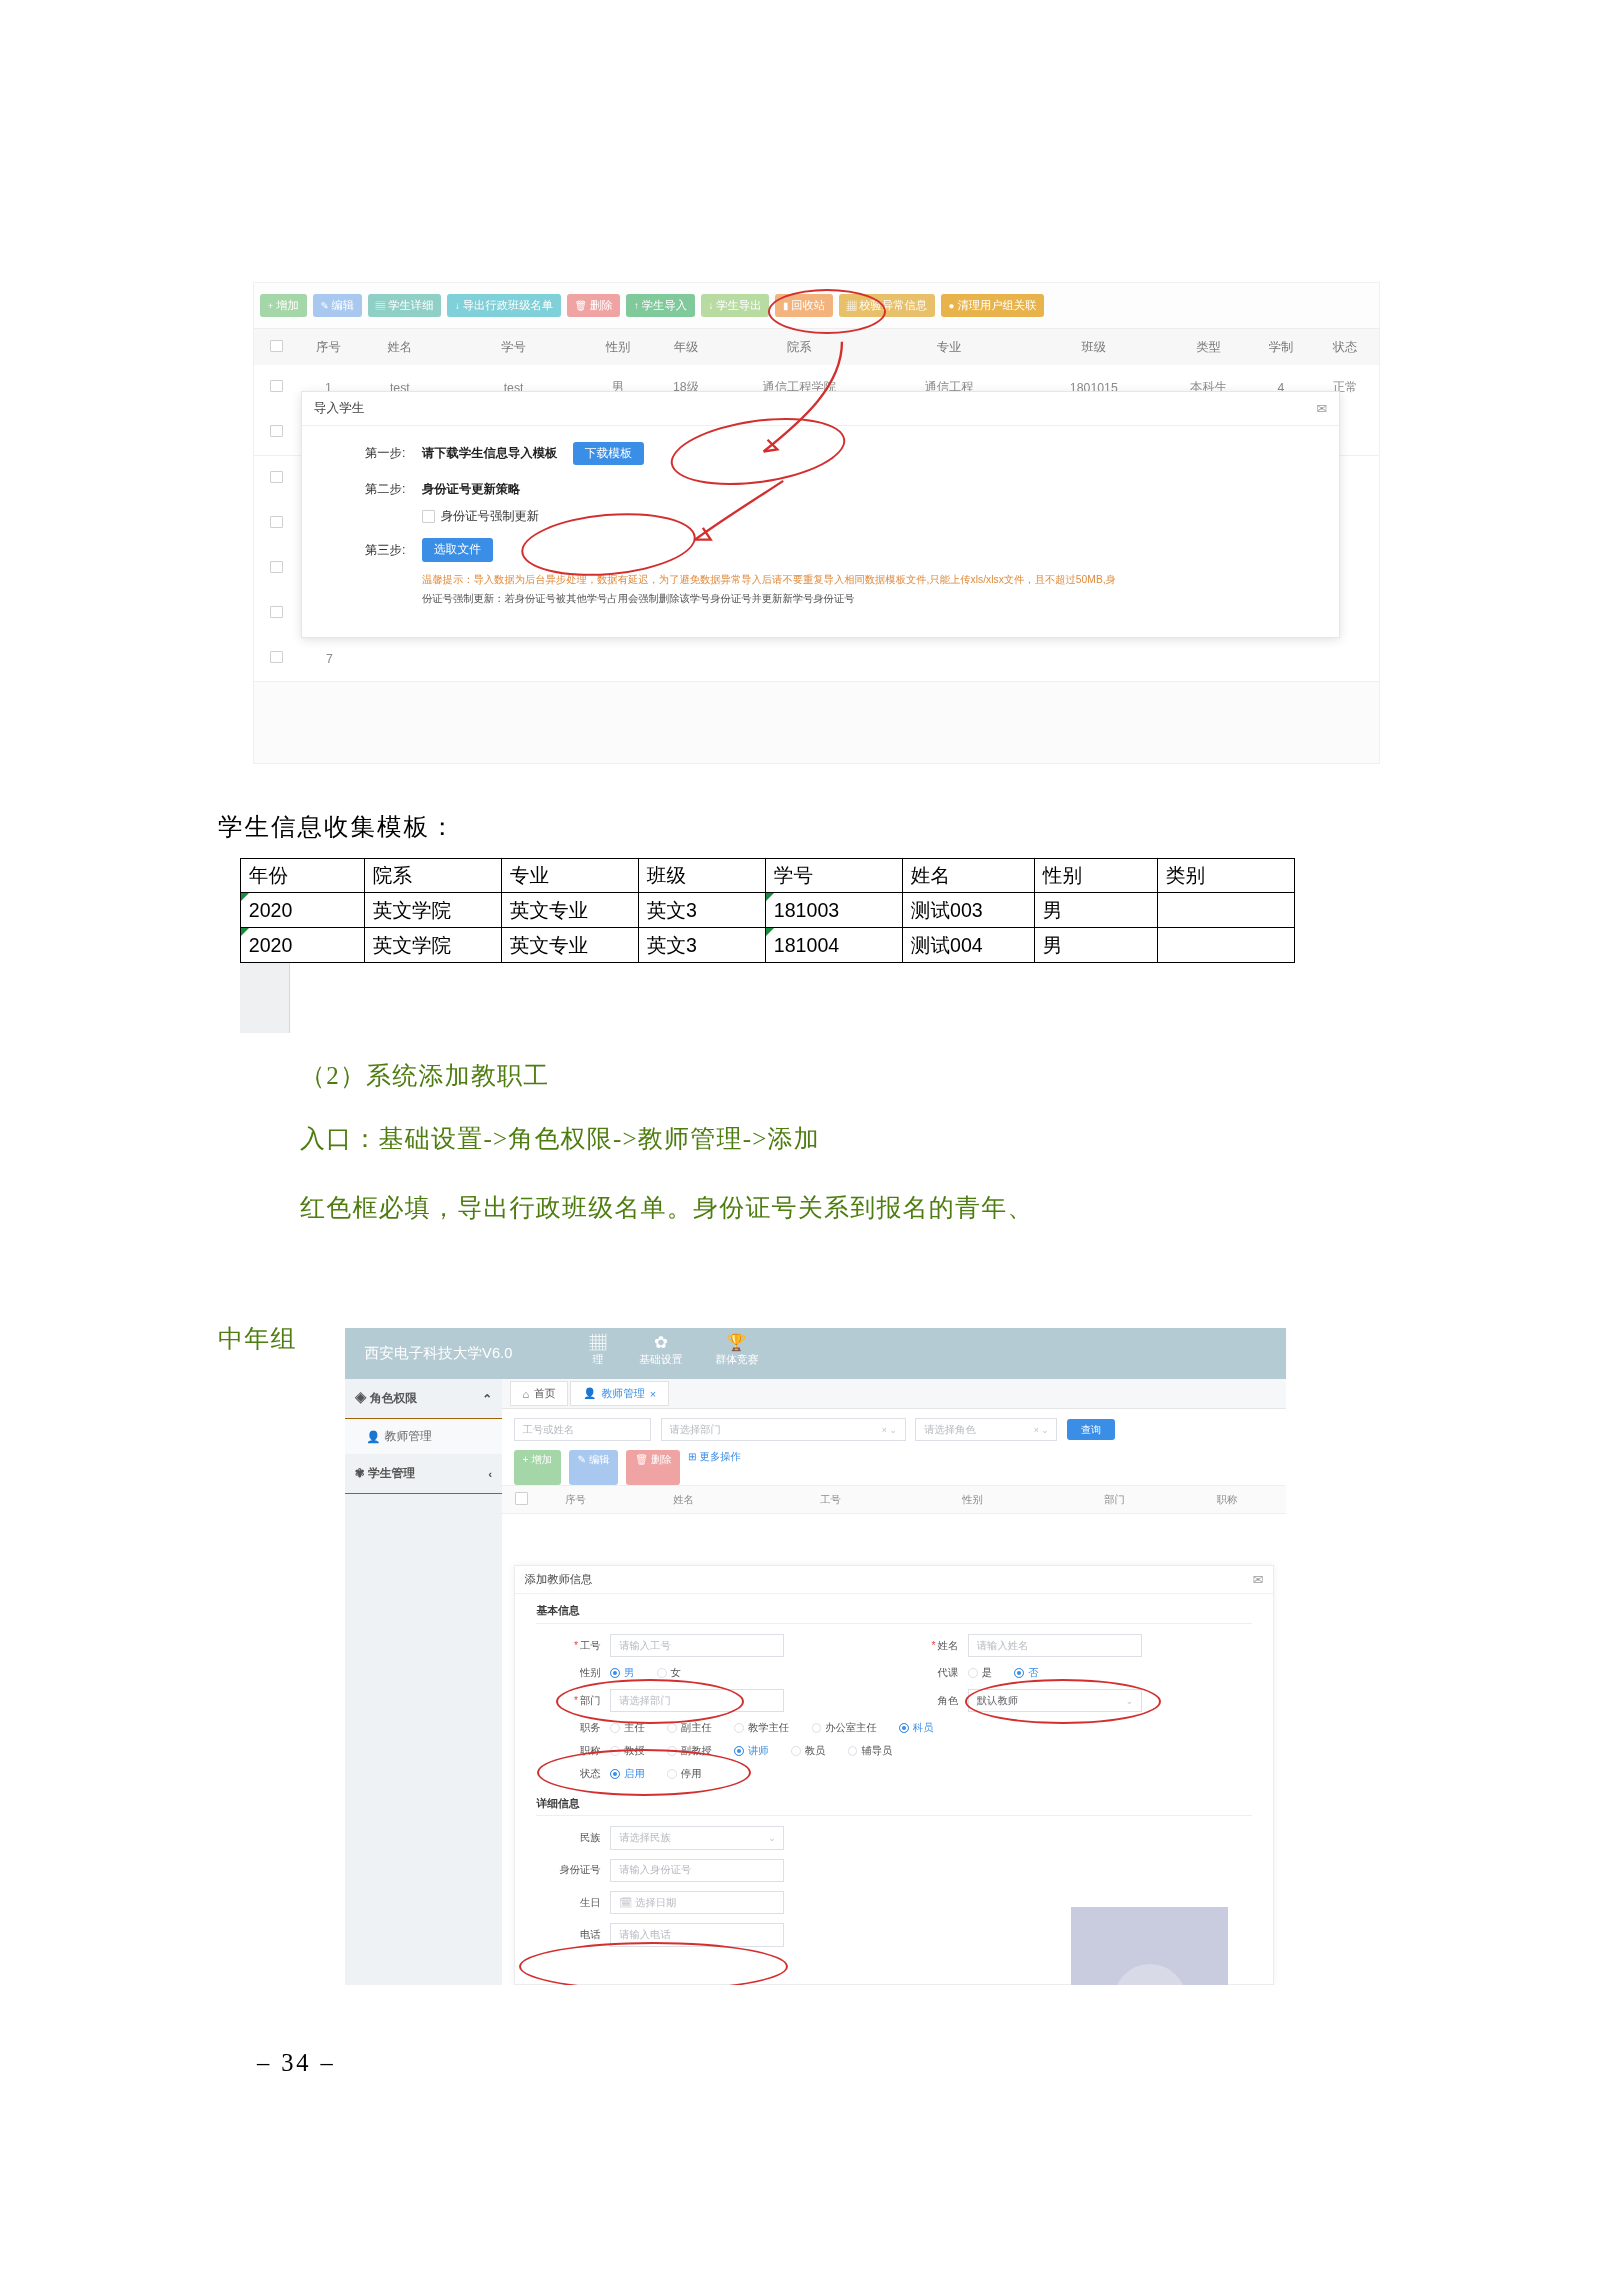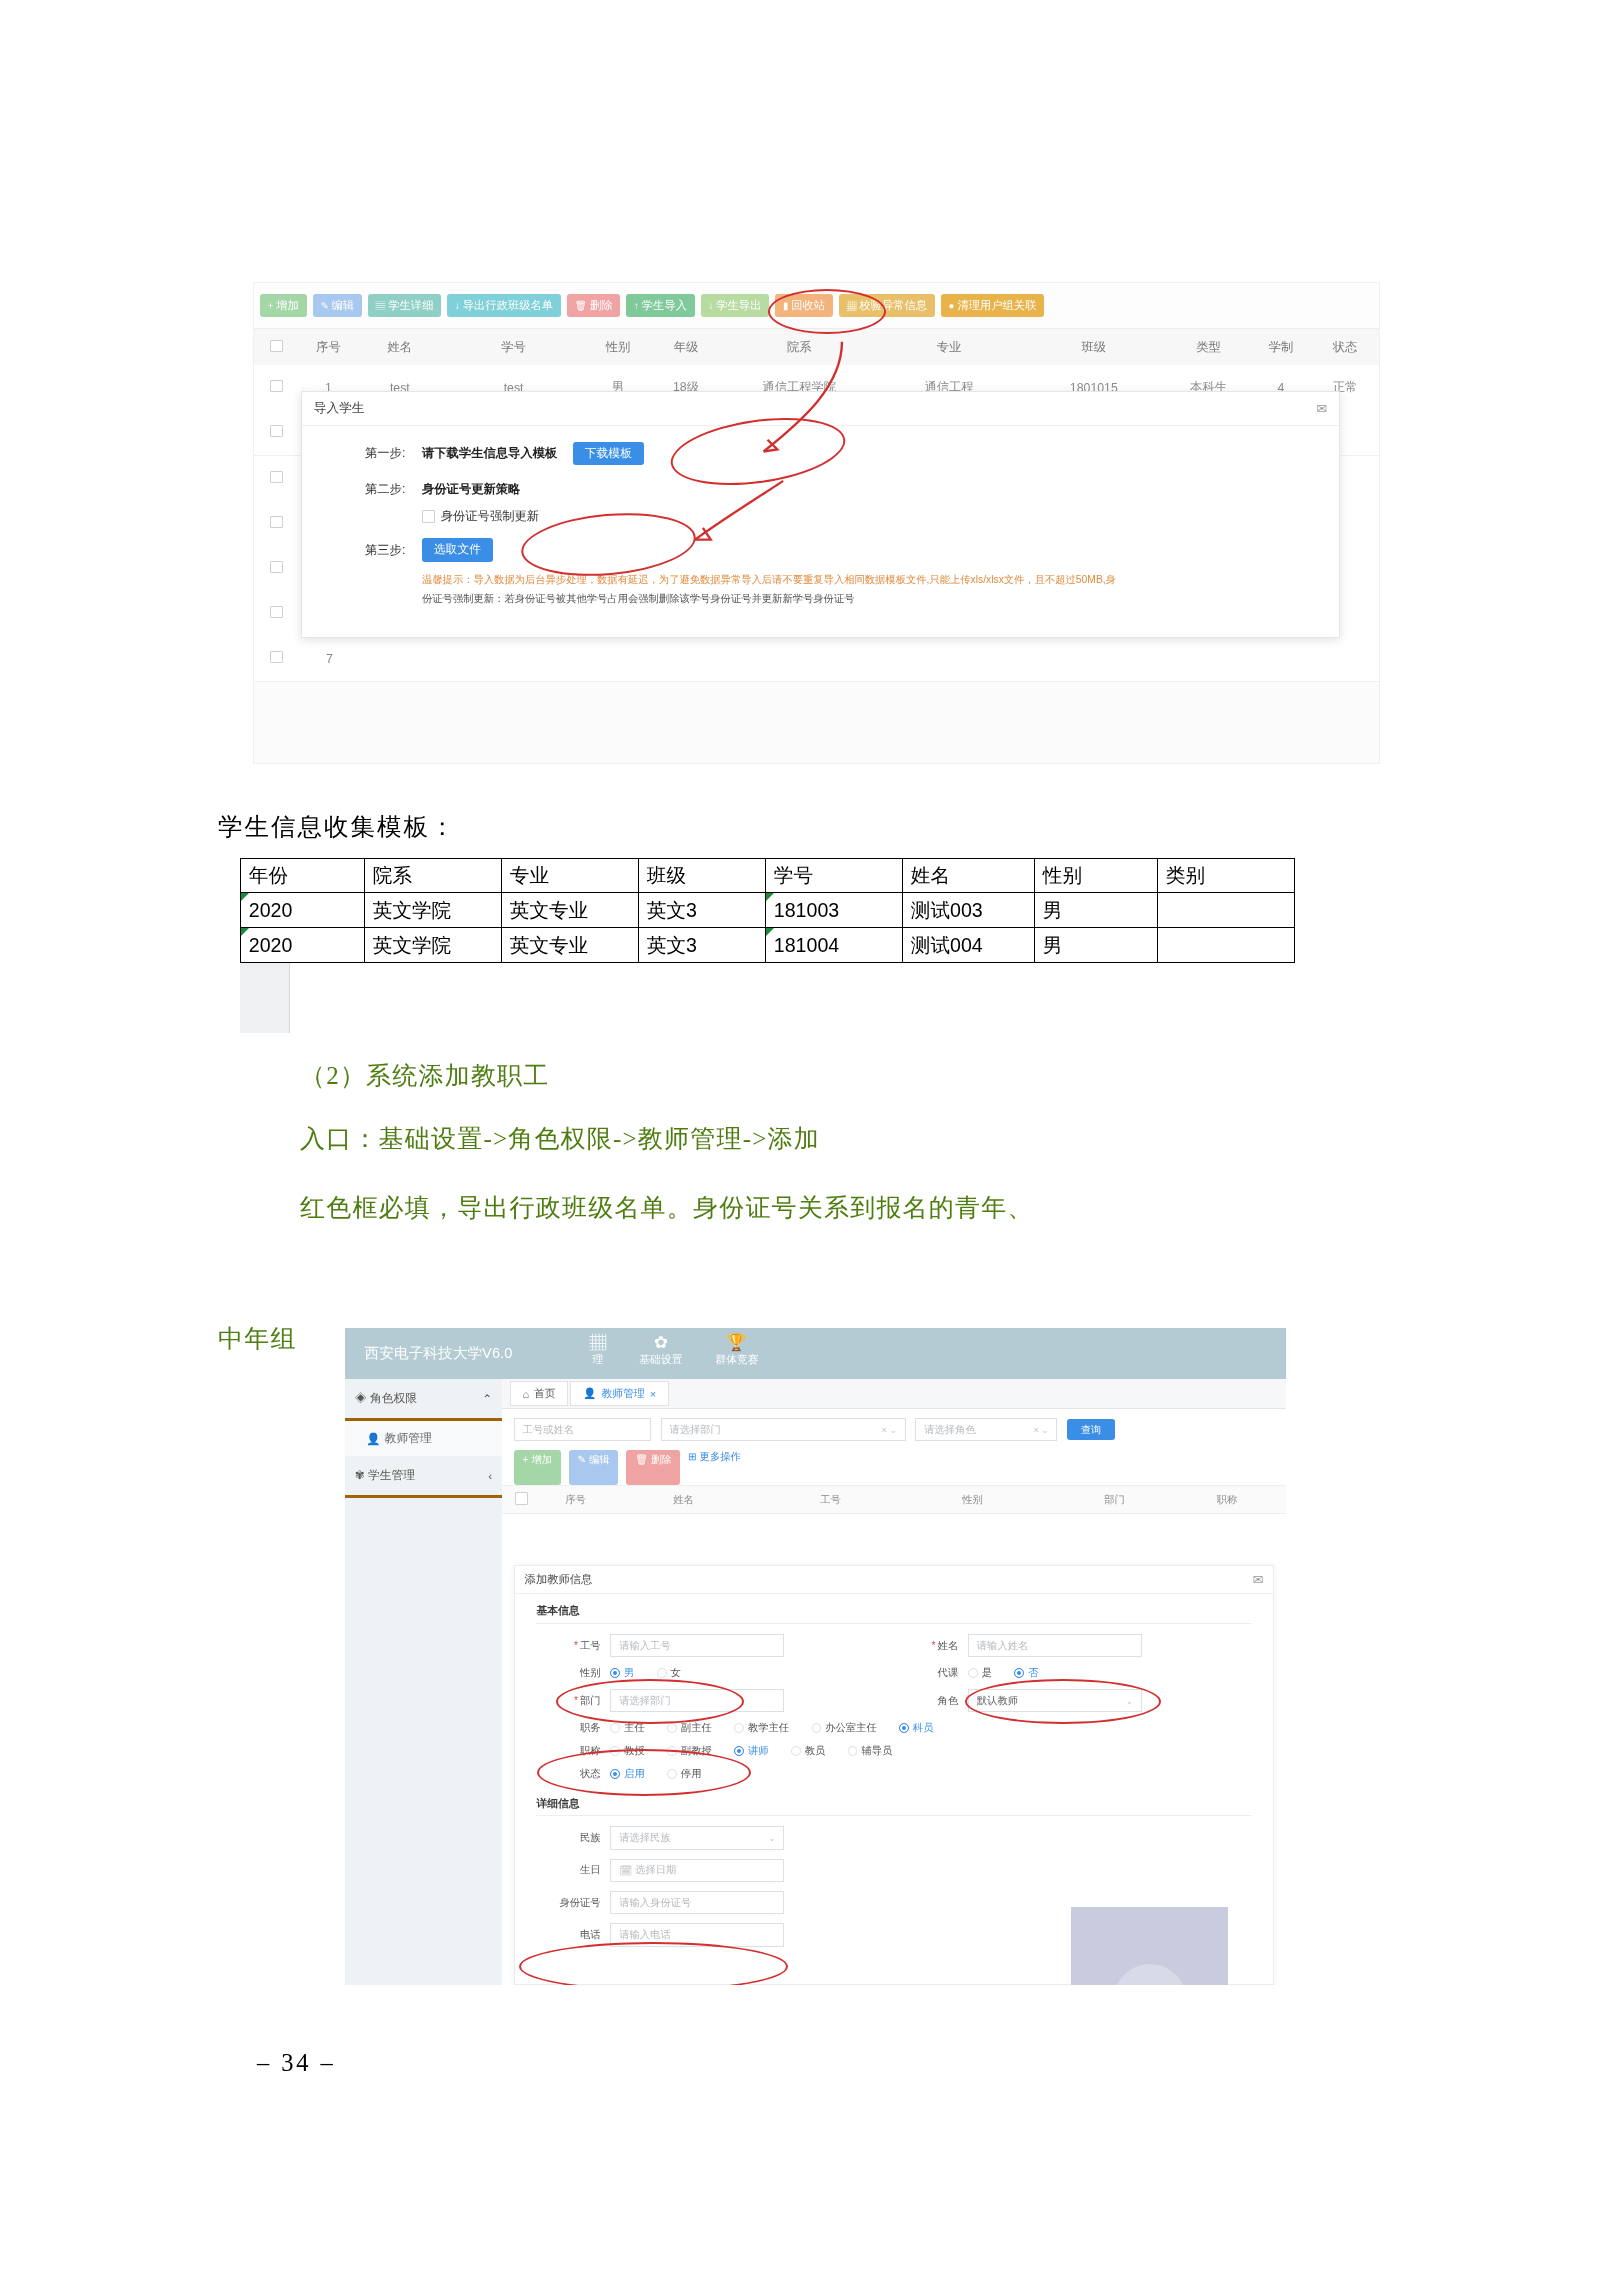--- a/index.html
+++ b/index.html
@@ -294,21 +294,22 @@
     background: #eef2f5;
   }
   .s3-sideitem {
     height: 39px;
     display: flex;
     align-items: center;
     padding: 0 9.8px;
     font-size: 11.8px;
     color: #555;
     justify-content: space-between;
-    border-bottom: 3px solid #a16207;
+    border-bottom: 1px solid #a16207;
+    font-weight: bold;
   }
   .s3-sub {
     height: 35px;
     display: flex;
     align-items: center;
     padding-left: 21.6px;
     font-size: 11.8px;
     color: #666;
     background: #f7f9fa;
   }
@@ -894,30 +895,30 @@
             <div class="flabel">民族</div>
             <div class="fval">
                 <div class="inp" style="width:174px">
                   <span>请选择民族</span>
                   <span class="caret">⌄</span>
                 </div>
               </div>
           </div>
 
           <div class="frow">
+            <div class="flabel">身份证号</div>
+            <div class="fval">
+                <div class="inp" style="width:174px">请输入身份证号</div>
+              </div>
+          </div>
+
+          <div class="frow">
             <div class="flabel">生日</div>
             <div class="fval">
                 <div class="inp" style="width:174px"><span>🗓</span>&nbsp;<span>选择日期</span></div>
-              </div>
-          </div>
-
-          <div class="frow">
-            <div class="flabel">身份证号</div>
-            <div class="fval">
-                <div class="inp" style="width:174px">请输入身份证号</div>
               </div>
           </div>
 
           <div class="frow">
             <div class="flabel">电话</div>
             <div class="fval">
                 <div class="inp" style="width:174px">请输入电话</div>
               </div>
           </div>
         </div>

